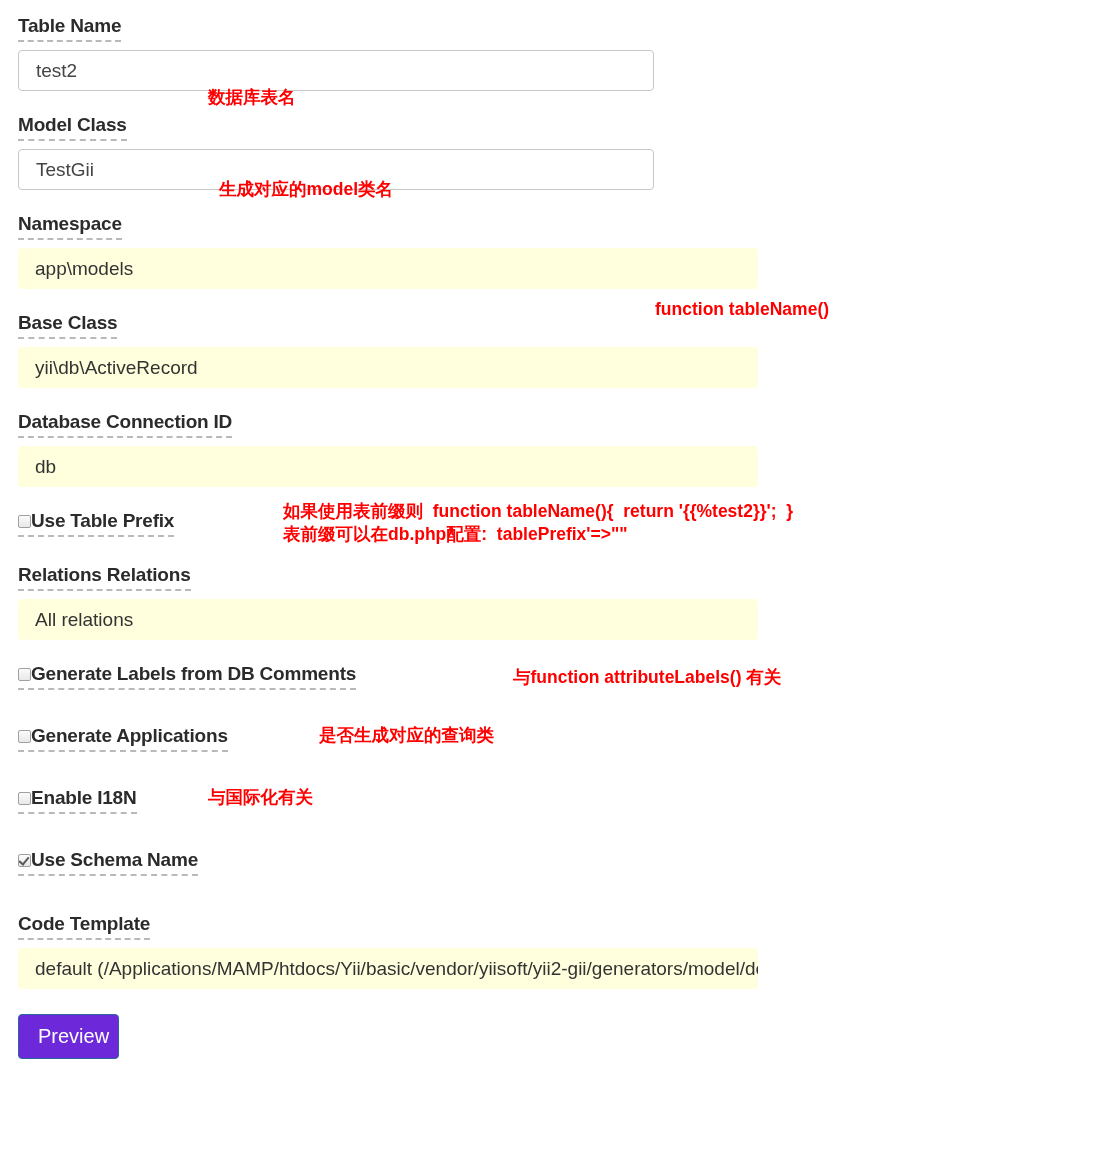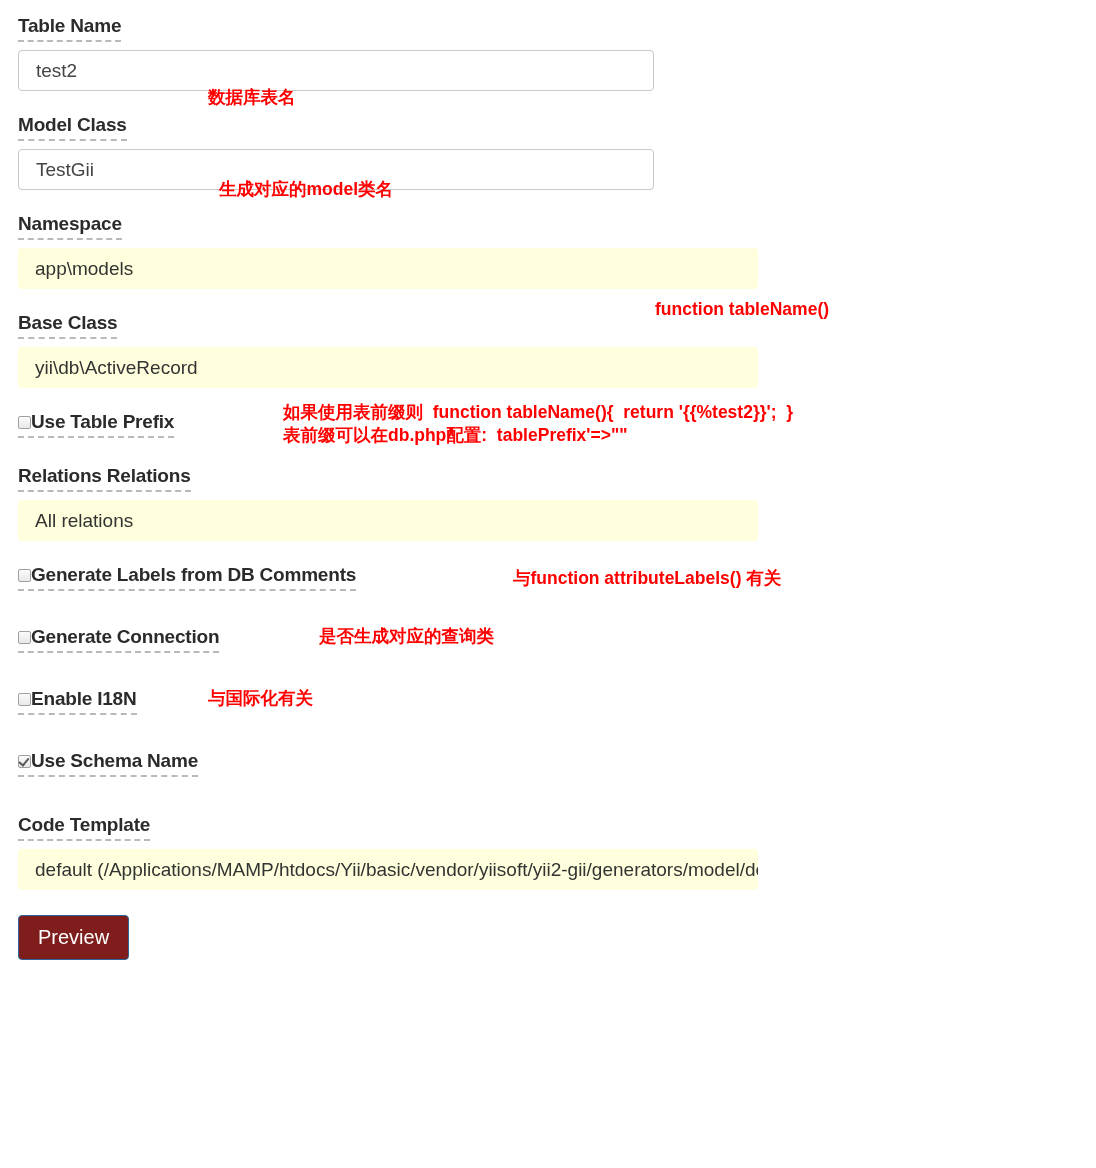--- a/index.html
+++ b/index.html
@@ -125,28 +125,28 @@
     font-weight: bold;
     font-size: 17.5px;
     line-height: 23px;
     white-space: pre;
     font-family: "Liberation Sans", sans-serif;
   }
 
   
   .btn-preview {
     display: inline-block;
-    background: #7f1d1d;
+    background: #6d28d9;
     border: 1px solid #2b669a;
     border-radius: 4px;
     color: #ffffff;
     font-family: "Liberation Sans", sans-serif;
     font-size: 20px;
     font-weight: normal;
-    padding: 10px 19px 11px 19px;
+    padding: 10px 9px 11px 19px;
     cursor: pointer;
     line-height: 22px;
   }
 </style>
 </head>
 <body>
 
 <div class="form">
 
   <div class="group" style="margin-top:0;">
@@ -165,20 +165,24 @@
     <div class="field-label">Namespace</div>
     <input class="autofill-input" type="text" value="app\models" style="">
   </div>
 
   <div class="group" style="margin-top:22px;">
     <div class="field-label">Base Class</div>
     <input class="autofill-input" type="text" value="yii\db\ActiveRecord" style="">
     <div class="annot" style="left:637px; top:-13px;">function tableName()</div>
   </div>
 
+  <div class="group" style="margin-top:22px;">
+    <div class="field-label">Database Connection ID</div>
+    <input class="autofill-input" type="text" value="db" style="">
+  </div>
 
   <div class="check-row" style="margin-top:22px;">
     <label class="check-label">
       <span class="cbox"></span>
       <span>Use Table Prefix</span>
     </label>
     <div class="annot" style="left:265px; top:-9px;">如果使用表前缀则  function tableName(){  return '{{%test2}}';  }</div>
     <div class="annot" style="left:265px; top:14px;">表前缀可以在db.php配置:  tablePrefix'=&gt;""</div>
   </div>
 
@@ -191,21 +195,21 @@
     <label class="check-label">
       <span class="cbox"></span>
       <span>Generate Labels from DB Comments</span>
     </label>
     <div class="annot" style="left:495px; top:4px;">与function attributeLabels() 有关</div>
   </div>
 
   <div class="check-row" style="margin-top:34px;">
     <label class="check-label">
       <span class="cbox"></span>
-      <span>Generate Connection</span>
+      <span>Generate Applications</span>
     </label>
     <div class="annot" style="left:301px; top:0px;">是否生成对应的查询类</div>
   </div>
 
   <div class="check-row" style="margin-top:34px;">
     <label class="check-label">
       <span class="cbox"></span>
       <span>Enable I18N</span>
     </label>
     <div class="annot" style="left:190px; top:0px;">与国际化有关</div>

